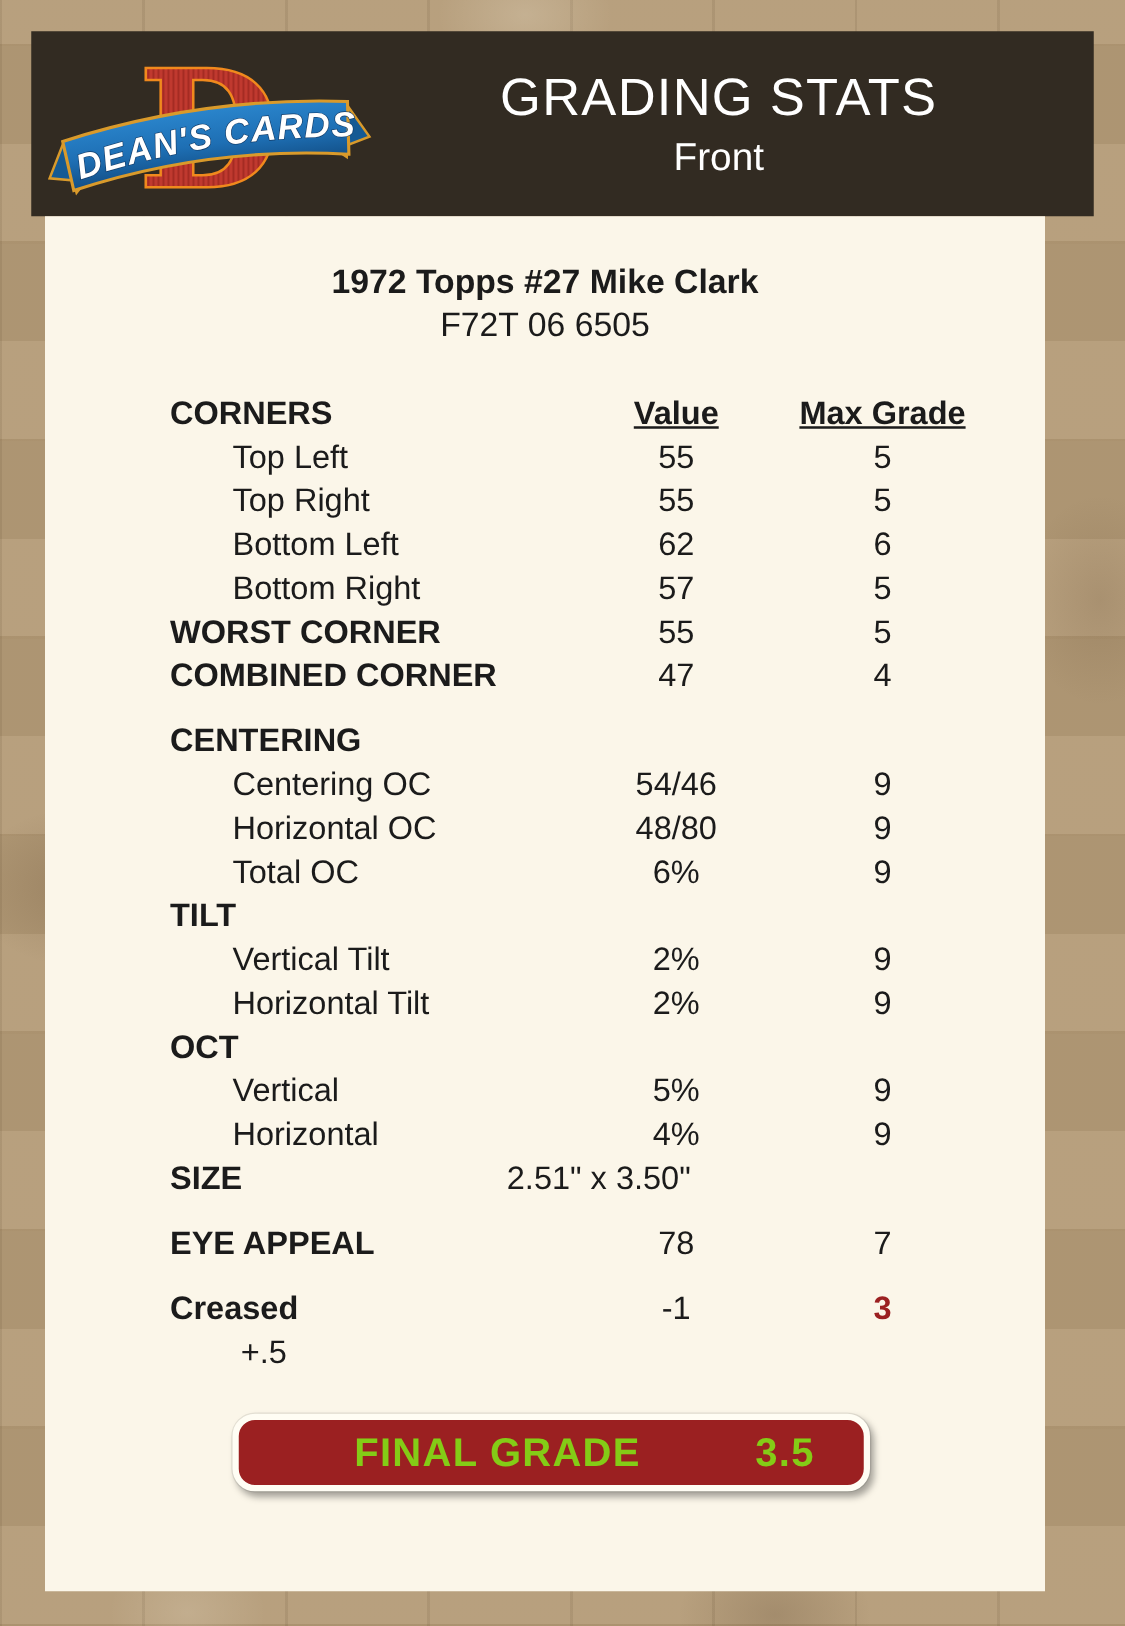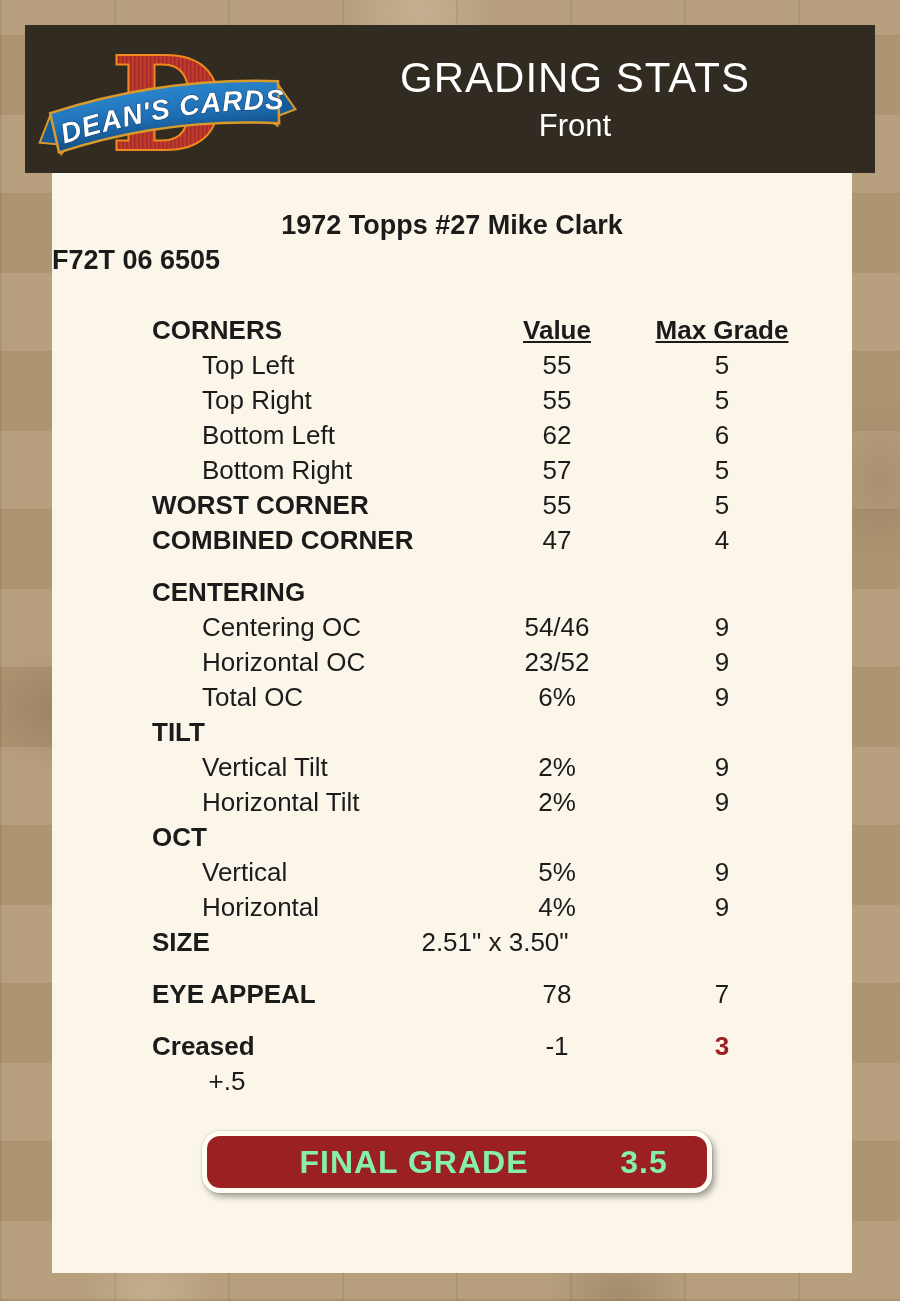--- a/index.html
+++ b/index.html
@@ -24,45 +24,45 @@
   .logo{position:absolute;left:8px;top:4px;width:268px;height:140px;}
   .header-text{
     position:absolute;left:280px;right:30px;top:0;height:100%;
     display:flex;flex-direction:column;justify-content:center;
     color:#ffffff;text-align:center;
   }
   .header-title{font-size:42px;line-height:1.1;letter-spacing:1px;font-weight:400;}
   .header-subtitle{font-size:31px;line-height:1.1;margin-top:8px;font-weight:400;}
   
   .panel{
-    position:absolute;left:52px;top:173px;width:800px;height:1100px;
+    position:absolute;left:36px;top:173px;width:800px;height:1100px;
     background:#fbf6e9;color:#1b1b1b;
   }
   .card-title{position:absolute;top:37px;left:0;width:100%;text-align:center;
     font-size:27px;font-weight:700;}
-  .card-code{position:absolute;top:72px;left:0;width:100%;text-align:left;
-    font-size:27px;font-weight:700;}
+  .card-code{position:absolute;top:72px;left:0;width:100%;text-align:center;
+    font-size:27px;font-weight:400;}
   
   .gtable{position:absolute;left:100px;top:140px;width:660px;font-size:26px;}
   .grow{display:flex;height:35px;align-items:center;}
   .grow.gap{margin-top:17px;}
   .c-label{width:330px;white-space:nowrap;}
   .c-label.b{font-weight:700;}
   .c-label.ind{padding-left:50px;box-sizing:border-box;}
   .c-value{width:150px;text-align:center;white-space:nowrap;}
   .c-max{width:180px;text-align:center;white-space:nowrap;}
   .c-value.hdr,.c-max.hdr{font-weight:700;text-decoration:underline;}
   .c-value.wide{position:relative;left:-62px;}
   .c-max.red{color:#9b2021;font-weight:700;}
   
   .final-grade{
     position:absolute;left:150px;top:958px;width:500px;height:52px;
     background:#9b2021;border:5px solid #fffdf4;border-radius:18px;
     box-shadow:0 0 0 1px rgba(0,0,0,.08), 3px 4px 6px rgba(0,0,0,.35);
-    color:#86efac;font-size:32px;font-weight:700;letter-spacing:1px;
+    color:#84cc16;font-size:32px;font-weight:700;letter-spacing:1px;
   }
   .fg-label{position:absolute;left:0;top:0;width:414px;height:100%;
     display:flex;align-items:center;justify-content:center;}
   .fg-value{position:absolute;right:8px;top:0;width:110px;height:100%;
     display:flex;align-items:center;justify-content:center;}
 </style>
 </head>
 <body>
 
 <div id="screen">
@@ -148,21 +148,21 @@
     <span class="c-value"></span>
     <span class="c-max"></span>
   </div>
           <div class="grow">
     <span class="c-label ind">Centering OC</span>
     <span class="c-value">54/46</span>
     <span class="c-max">9</span>
   </div>
           <div class="grow">
     <span class="c-label ind">Horizontal OC</span>
-    <span class="c-value">23/52</span>
+    <span class="c-value">48/80</span>
     <span class="c-max">9</span>
   </div>
           <div class="grow">
     <span class="c-label ind">Total OC</span>
     <span class="c-value">6%</span>
     <span class="c-max">9</span>
   </div>
           <div class="grow">
     <span class="c-label b">TILT</span>
     <span class="c-value"></span>

